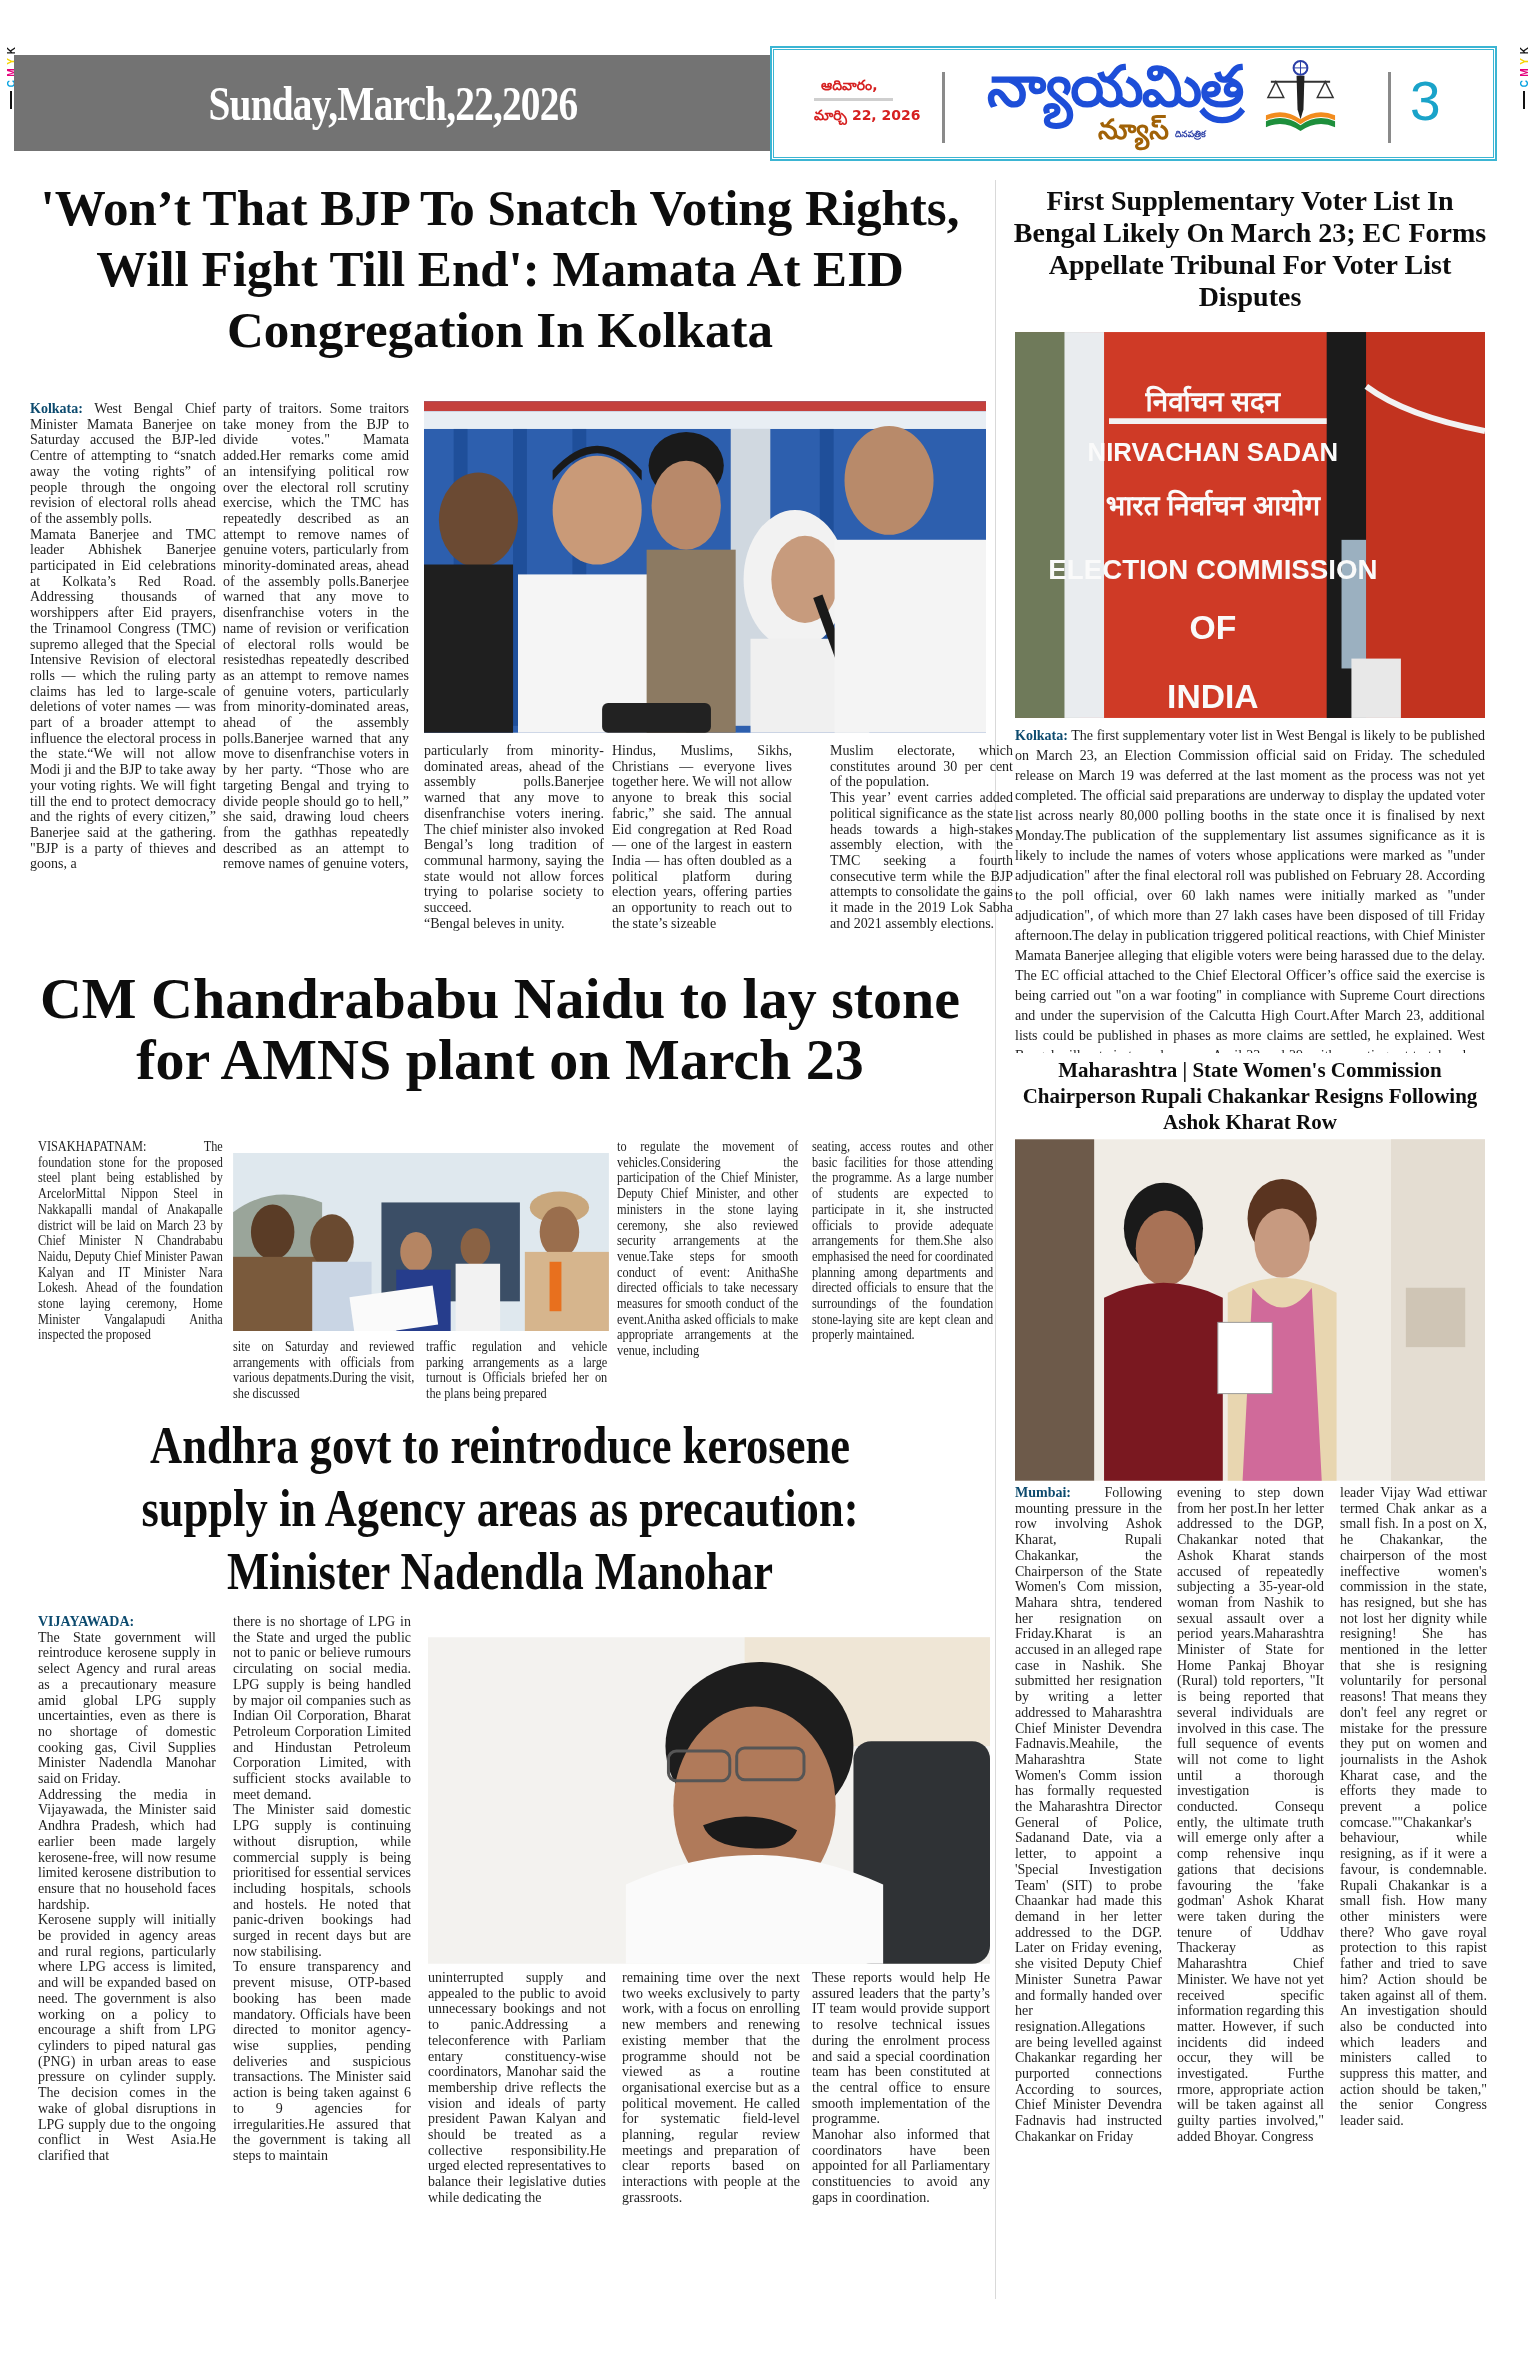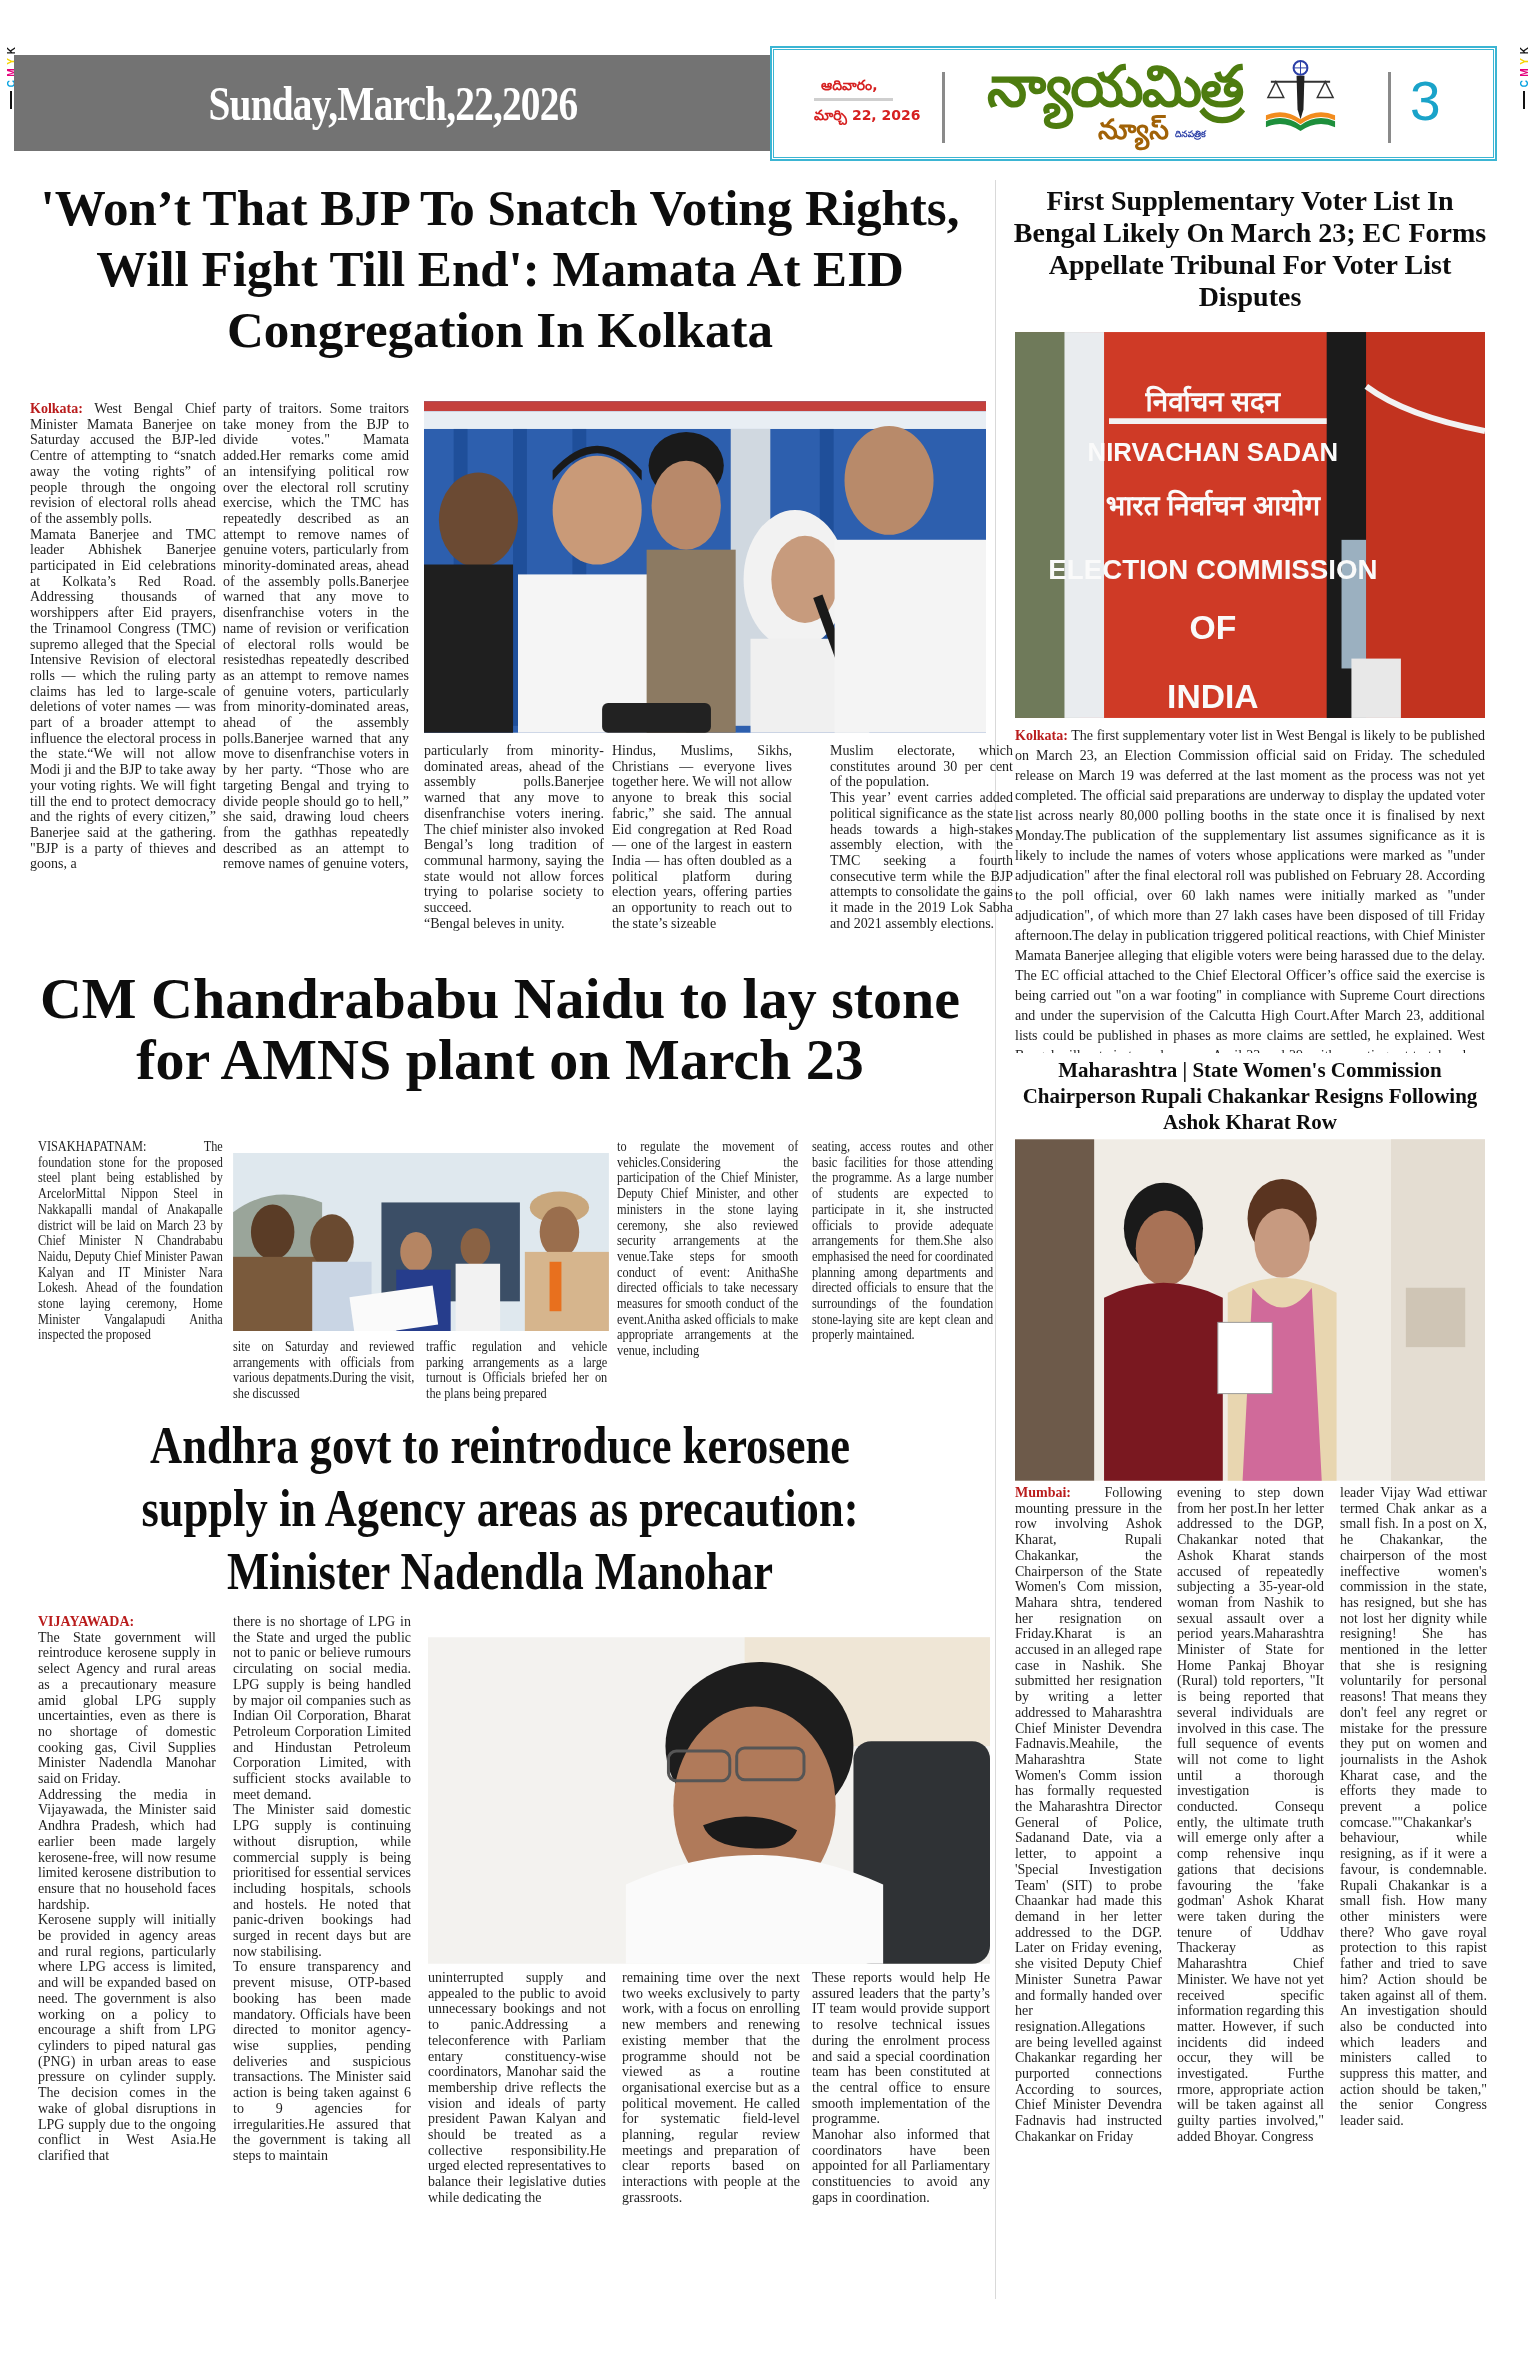--- a/index.html
+++ b/index.html
@@ -21,40 +21,40 @@
   .dr { position: absolute; left: 14px; top: 55px; width: 757px; height: 96px; background: #737373; display: flex; align-items: center; justify-content: center; }
   .dr-text { color: #ffffff; font-family: "Liberation Serif", serif; font-weight: bold; font-size: 48px; letter-spacing: -1px; transform: scaleX(0.82); white-space: nowrap; }
 
   .logo-box { position: absolute; left: 770px; top: 46px; width: 727px; height: 115px; border: 2px solid #3bb5d3; padding: 1px; }
   .logo-inner { width: 100%; height: 100%; border: 1px solid #3bb5d3; position: relative; }
   .te-day { position: absolute; left: 47px; top: 27px; color: #d62020; font-family: "DejaVu Sans", sans-serif; font-size: 14px; font-weight: bold; }
   .te-rule { position: absolute; left: 40px; top: 48px; width: 79px; height: 3px; background: #cfcfcf; }
   .te-date { position: absolute; left: 40px; top: 57px; color: #d62020; font-family: "DejaVu Sans", sans-serif; font-size: 14px; font-weight: bold; }
   .sep { position: absolute; top: 22px; width: 3px; height: 71px; background: #8a8a8a; }
   .sep-1 { left: 168px; } .sep-2 { left: 614px; }
-  .brand { position: absolute; left: 213px; top: 6px; color: #4d7c0f; font-family: "DejaVu Sans", sans-serif; font-weight: bold; font-size: 57px; line-height: 61px; letter-spacing: -2px; }
+  .brand { position: absolute; left: 213px; top: 6px; color: #1d4ed8; font-family: "DejaVu Sans", sans-serif; font-weight: bold; font-size: 57px; line-height: 61px; letter-spacing: -2px; }
   .brand-sub { position: absolute; left: 324px; top: 63px; color: #a16207; font-family: "DejaVu Sans", sans-serif; font-weight: bold; font-size: 28px; }
   .brand-tag { position: absolute; left: 401px; top: 79px; color: #2b3fa7; font-family: "DejaVu Sans", sans-serif; font-weight: bold; font-size: 9px; }
   .emblem { position: absolute; left: 482px; top: 10px; width: 89px; height: 79px; }
   .page-num { position: absolute; left: 636px; top: 20px; color: #1aa3c9; font-family: "Liberation Sans", sans-serif; font-size: 55px; line-height: 63px; }
 
   
   .col-rule { position: absolute; left: 995px; top: 180px; width: 1px; height: 2119px; background: #d9d9d9; }
 
   
   .hl { position: absolute; font-family: "Liberation Serif", serif; font-weight: bold; color: #0d0d0d; text-align: center; }
   .hl-1 { left: 10px; top: 178px; width: 980px; font-size: 51px; line-height: 61px; }
   .hl-2 { left: 10px; top: 968px; width: 980px; font-size: 58px; line-height: 61px; }
   .hl-3 { left: 10px; top: 1414px; width: 980px; font-size: 53px; line-height: 63px; transform: scaleX(0.84); transform-origin: center top; }
   .hl-r1 { left: 1005px; top: 185px; width: 490px; font-size: 28px; line-height: 32px; }
   .hl-r2 { left: 1005px; top: 1057px; width: 490px; font-size: 21px; line-height: 26px; }
 
   
   .txt { position: absolute; font-family: "Liberation Serif", serif; font-size: 14px; line-height: 15.7px; color: #1e1e1e; text-align: justify; hyphens: auto; overflow: hidden; }
-  .txt b { color: #b91c1c; }
+  .txt b { color: #0c4a6e; }
   .narrow { transform: scaleX(0.88); transform-origin: left top; }
 
   
   .photo { position: absolute; overflow: hidden; }
 </style>
 </head>
 <body>
 
 <div class="cmyk cmyk-left">
   <span class="k">K</span>

